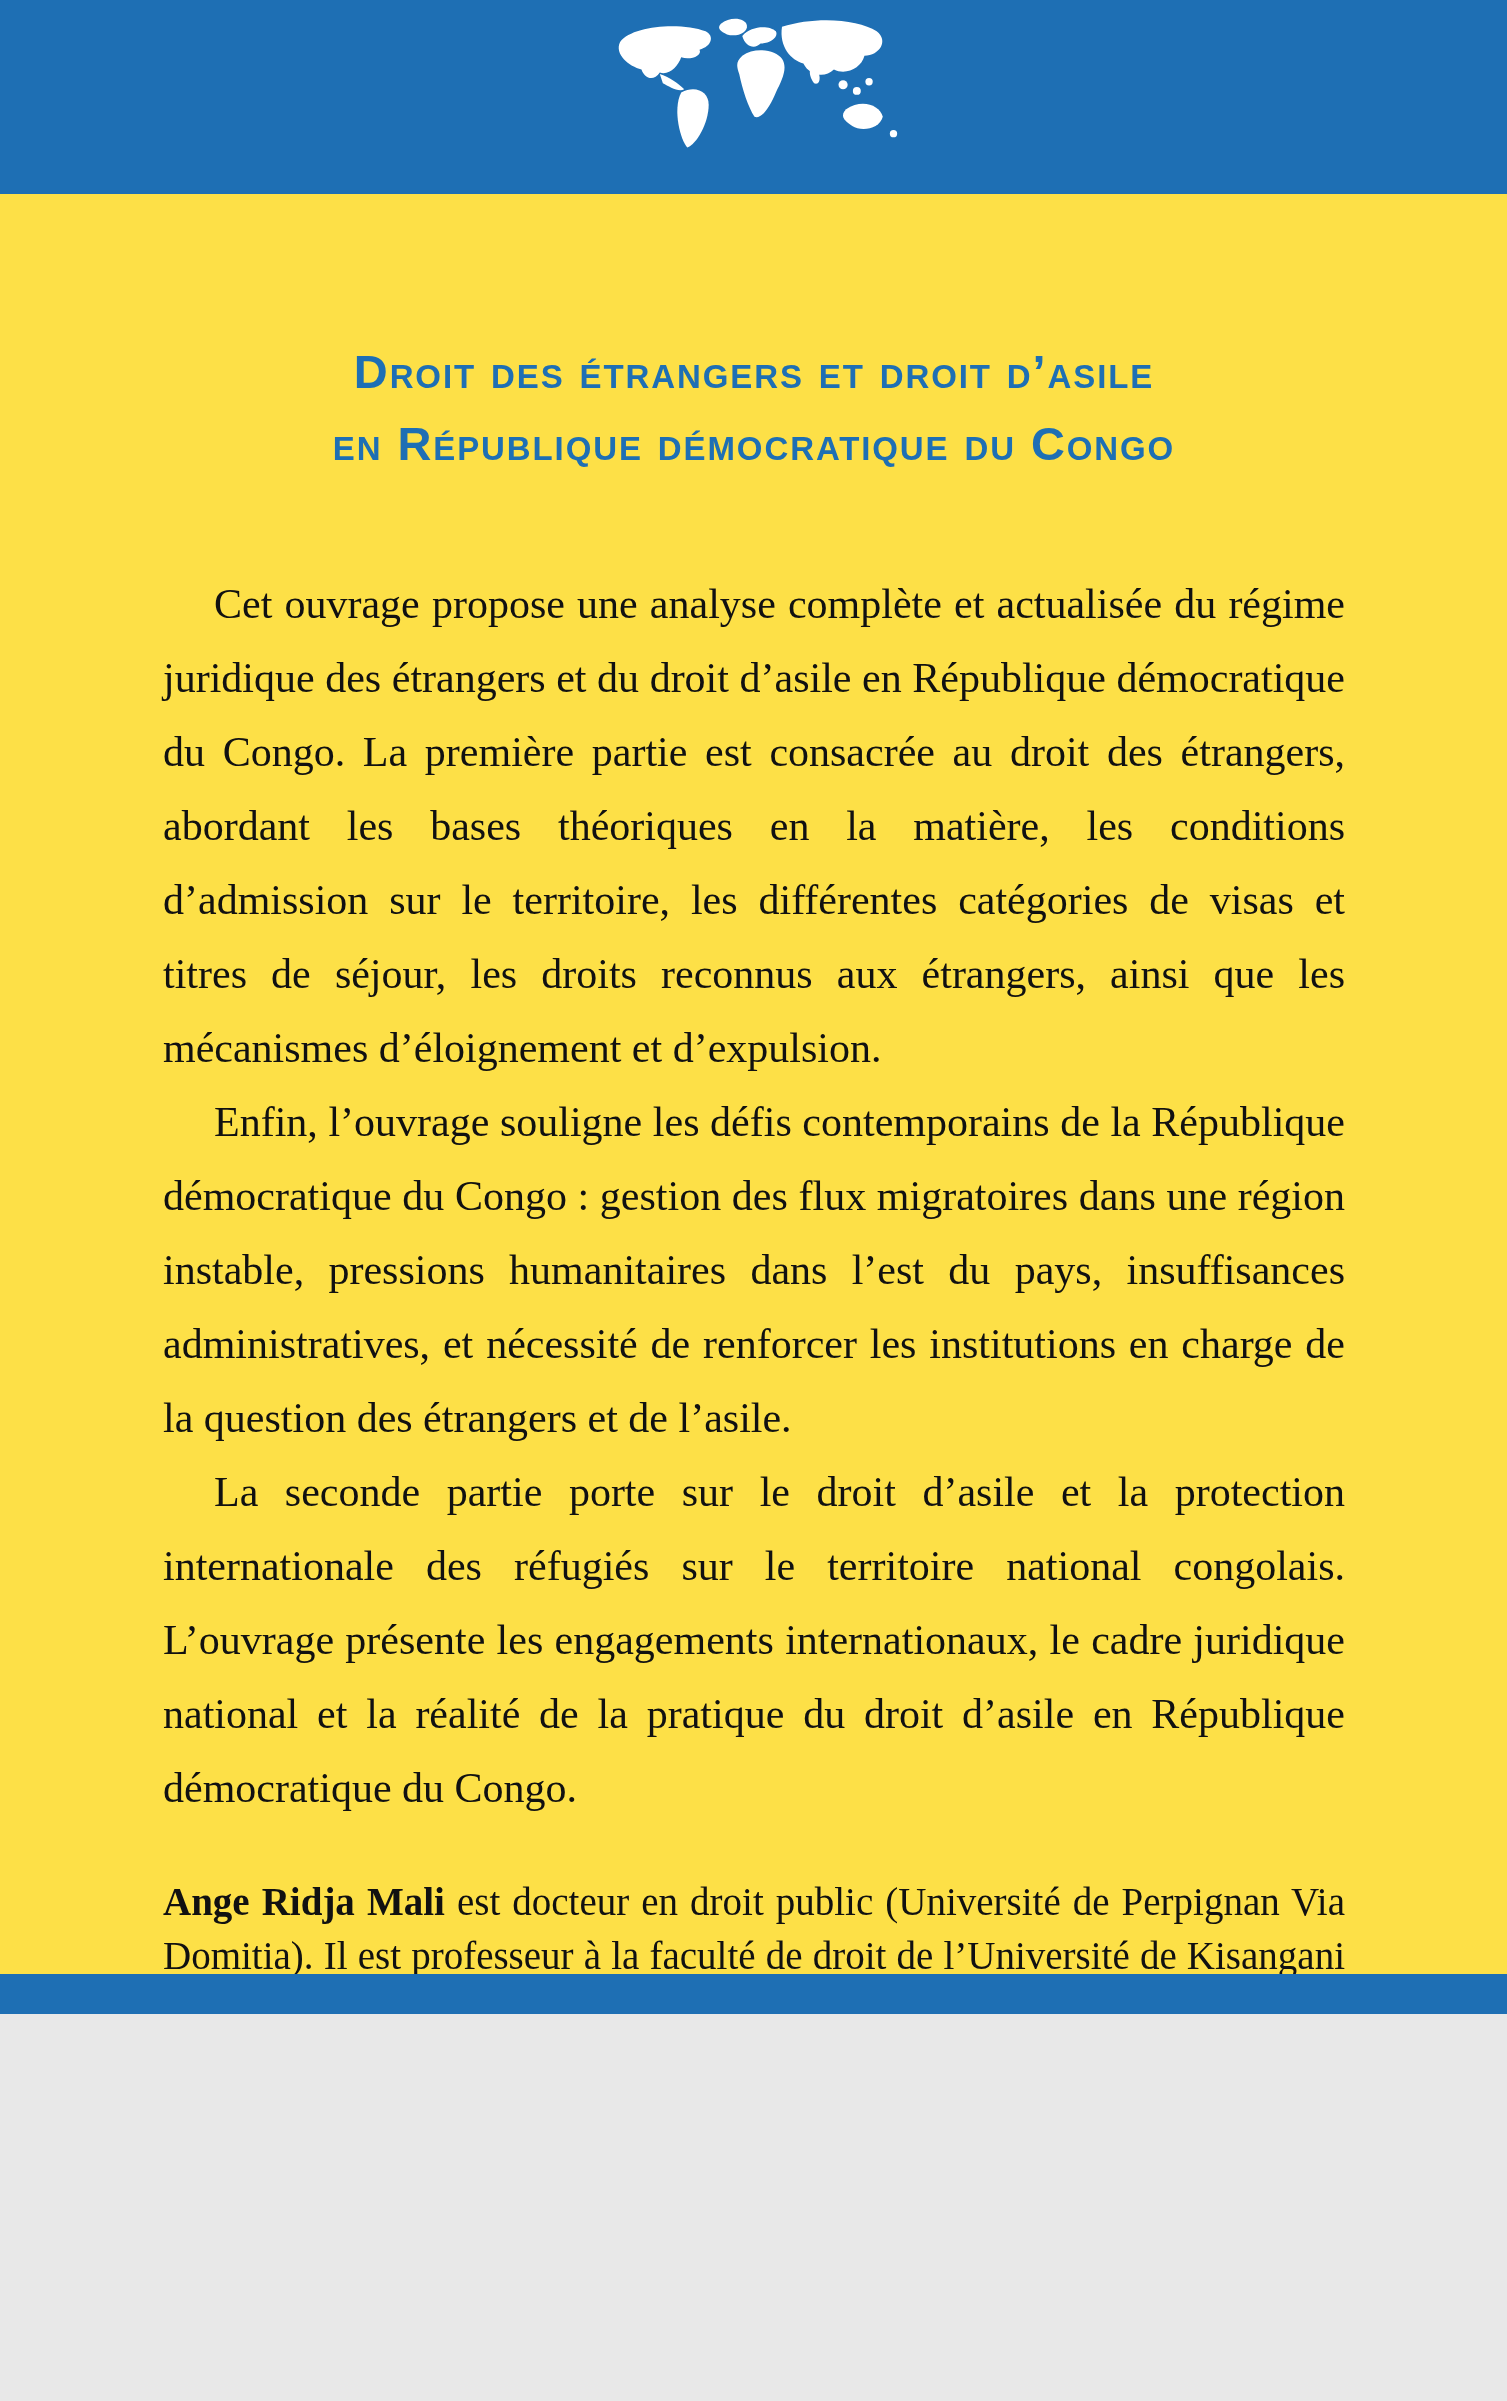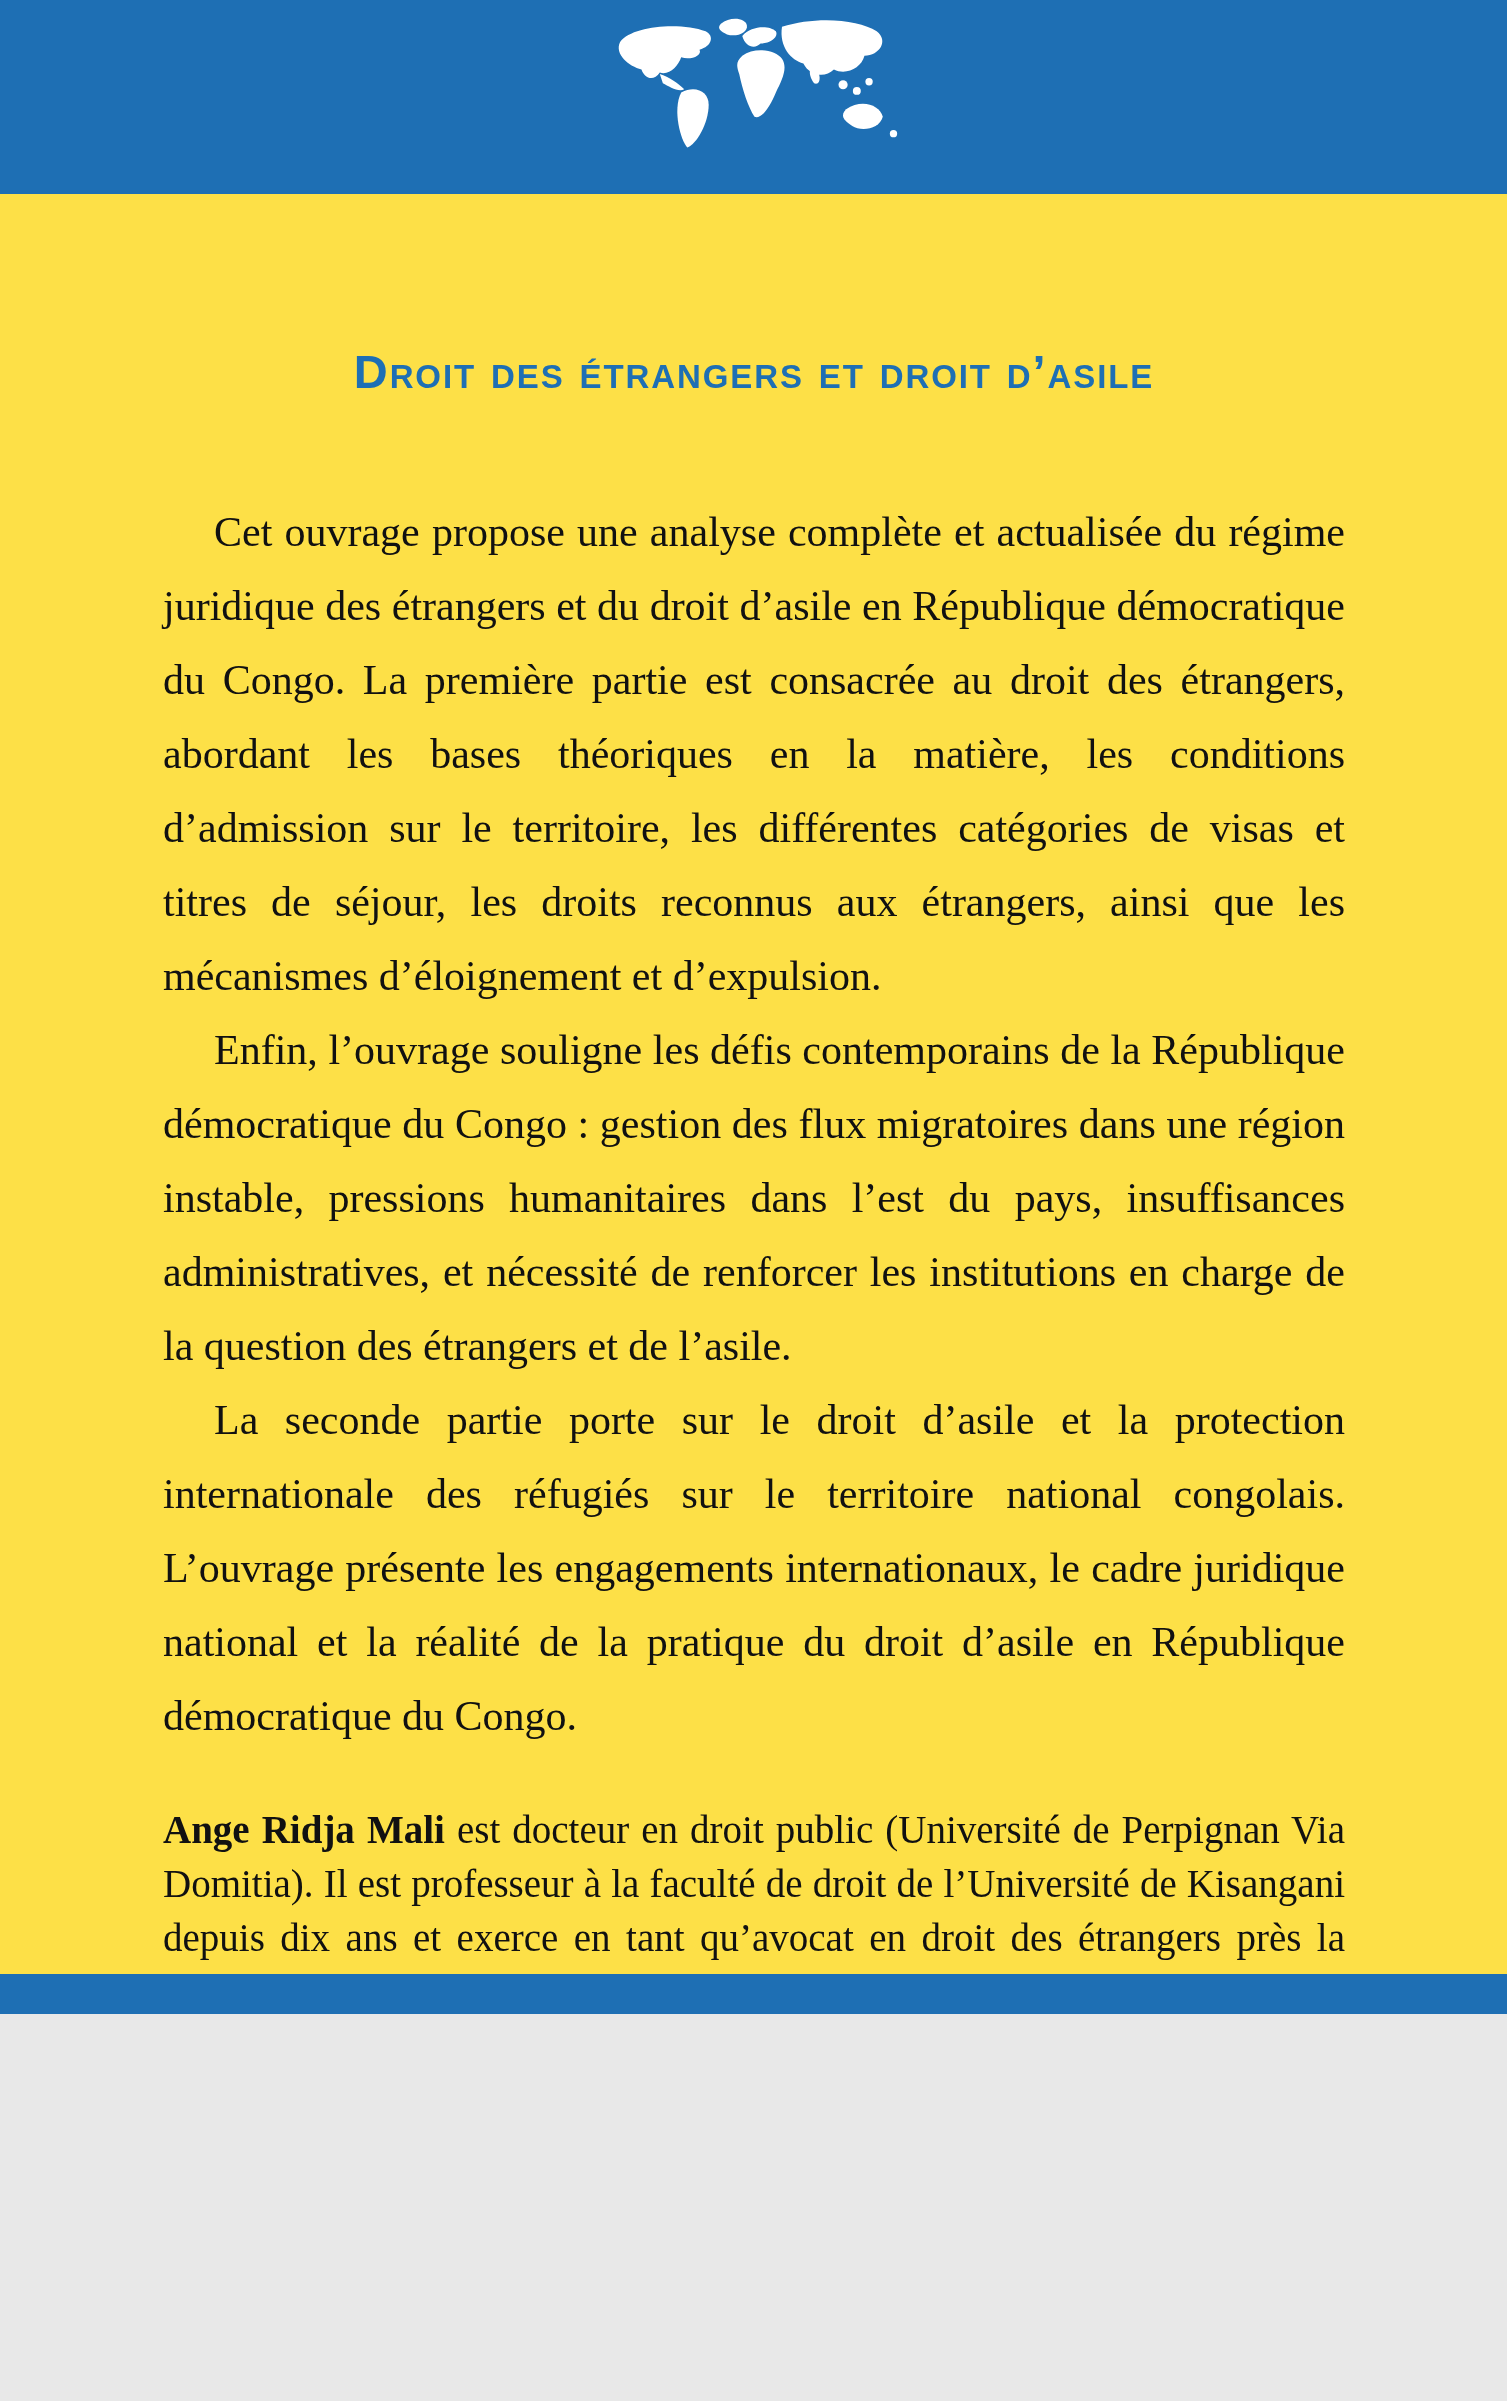--- a/index.html
+++ b/index.html
@@ -131,20 +131,21 @@
           <path d="M160 63 C170 56 182 60 184 68 C182 76 170 78 164 74 C158 70 156 67 160 63 Z"></path>
 
           <circle cx="191" cy="79" r="2.4"></circle>
         </g>
       </svg>
     </span>
   </header>
 
   <h1 class="title">
     <span class="title-line">Droit des étrangers et droit d’asile</span>
+    <span class="title-line">en République démocratique du Congo</span>
   </h1>
 
   <section class="body-text">
     <p>Cet ouvrage propose une analyse complète et actualisée du régime juridique des étrangers et du droit d’asile en République démocratique du Congo. La première partie est consacrée au droit des étrangers, abordant les bases théoriques en la matière, les conditions d’admission sur le territoire, les différentes catégories de visas et titres de séjour, les droits reconnus aux étrangers, ainsi que les mécanismes d’éloignement et d’expulsion.</p>
     <p>Enfin, l’ouvrage souligne les défis contemporains de la République démocratique du Congo : gestion des flux migratoires dans une région instable, pressions humanitaires dans l’est du pays, insuffisances administratives, et nécessité de renforcer les institutions en charge de la question des étrangers et de l’asile.</p>
     <p>La seconde partie porte sur le droit d’asile et la protection internationale des réfugiés sur le territoire national congolais. L’ouvrage présente les engagements internationaux, le cadre juridique national et la réalité de la pratique du droit d’asile en République démocratique du Congo.</p>
   </section>
 
   <section class="bio">
     <p><strong>Ange Ridja Mali</strong><span> est docteur en droit public (Université de Perpignan Via Domitia). Il est professeur à la faculté de droit de l’Université de Kisangani depuis dix ans et exerce en tant qu’avocat en droit des étrangers près la cour d’appel de Paris.</span></p>

